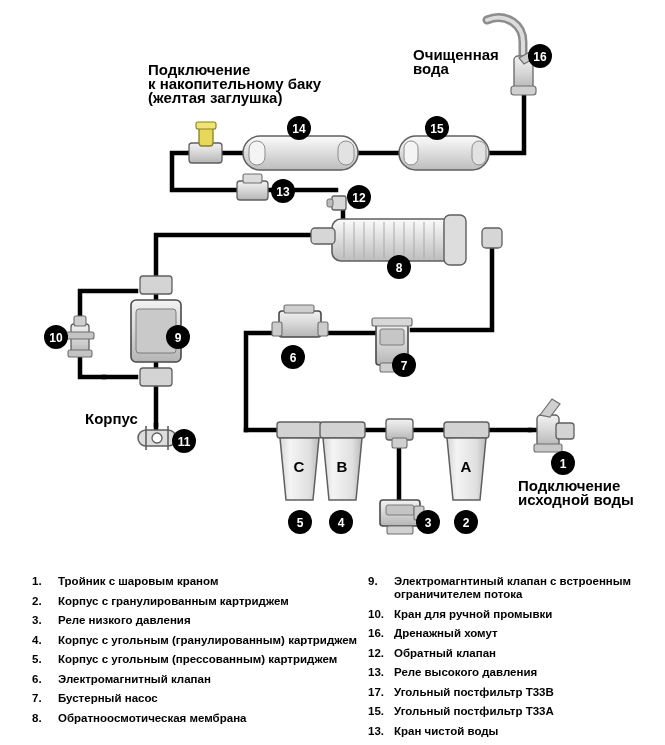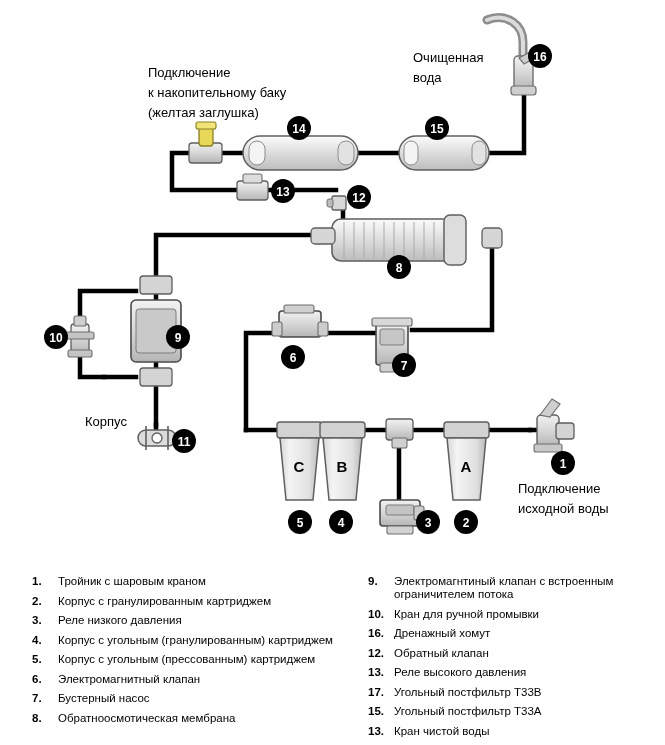--- a/index.html
+++ b/index.html
@@ -21,23 +21,23 @@
     height: 745px;
   }
   #diagram {
     position: absolute;
     left: 0; top: 0;
     width: 665px;
     height: 565px;
   }
   .label-text {
     position: absolute;
-    font-weight: normal;
-    font-size: 13px;
-    line-height: 20px;
+    font-weight: bold;
+    font-size: 15px;
+    line-height: 14px;
     color: #000;
     white-space: pre-line;
   }
   #lbl-tank { left: 148px; top: 63px; }
   #lbl-pure { left: 413px; top: 48px; }
   #lbl-drain { left: 85px; top: 412px; }
   #lbl-source { left: 518px; top: 479px; }
 
   .legend {
     position: absolute;
@@ -60,20 +60,21 @@
     line-height: 13px;
   }
   .legend-num {
     font-weight: bold;
     width: 26px;
     flex: 0 0 26px;
     text-align: left;
   }
   .legend-label {
     flex: 1 1 auto;
+    font-weight: bold;
   }
 </style>
 </head>
 <body>
 
 <div id="stage">
 
   <svg id="diagram" viewBox="0 0 665 565">
     <defs>
       <linearGradient id="gmetal" x1="0" y1="0" x2="0" y2="1">

